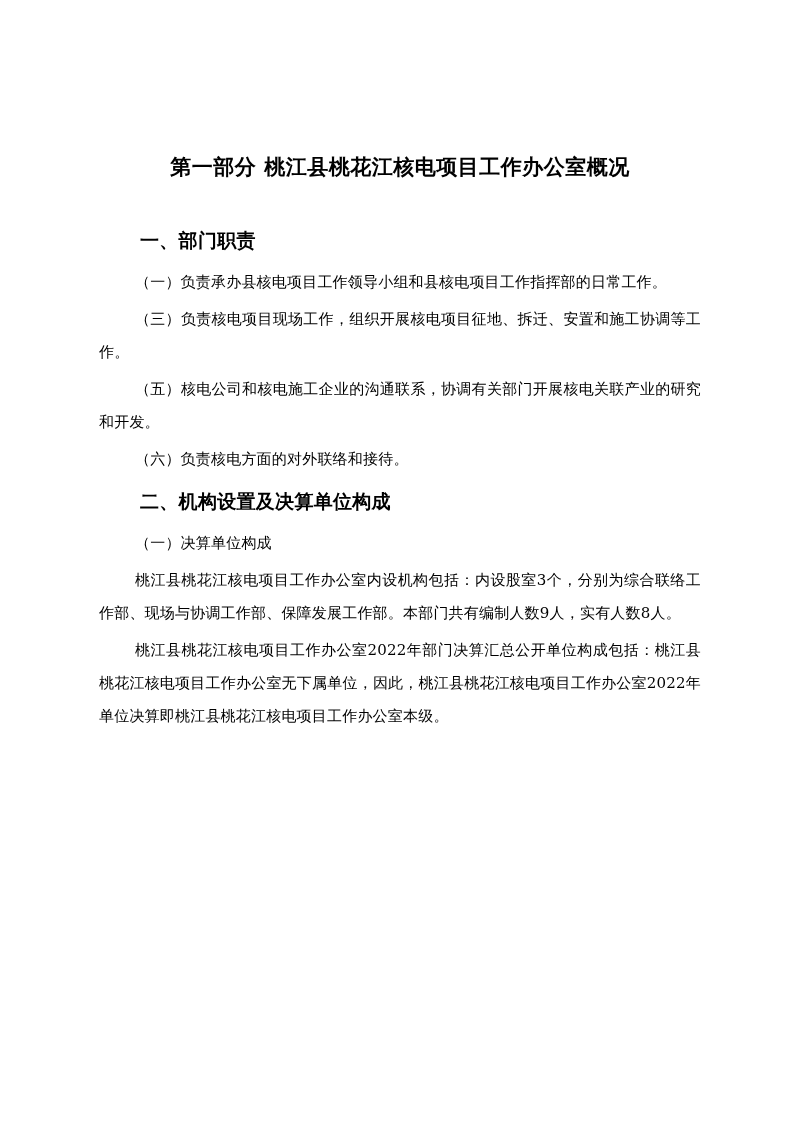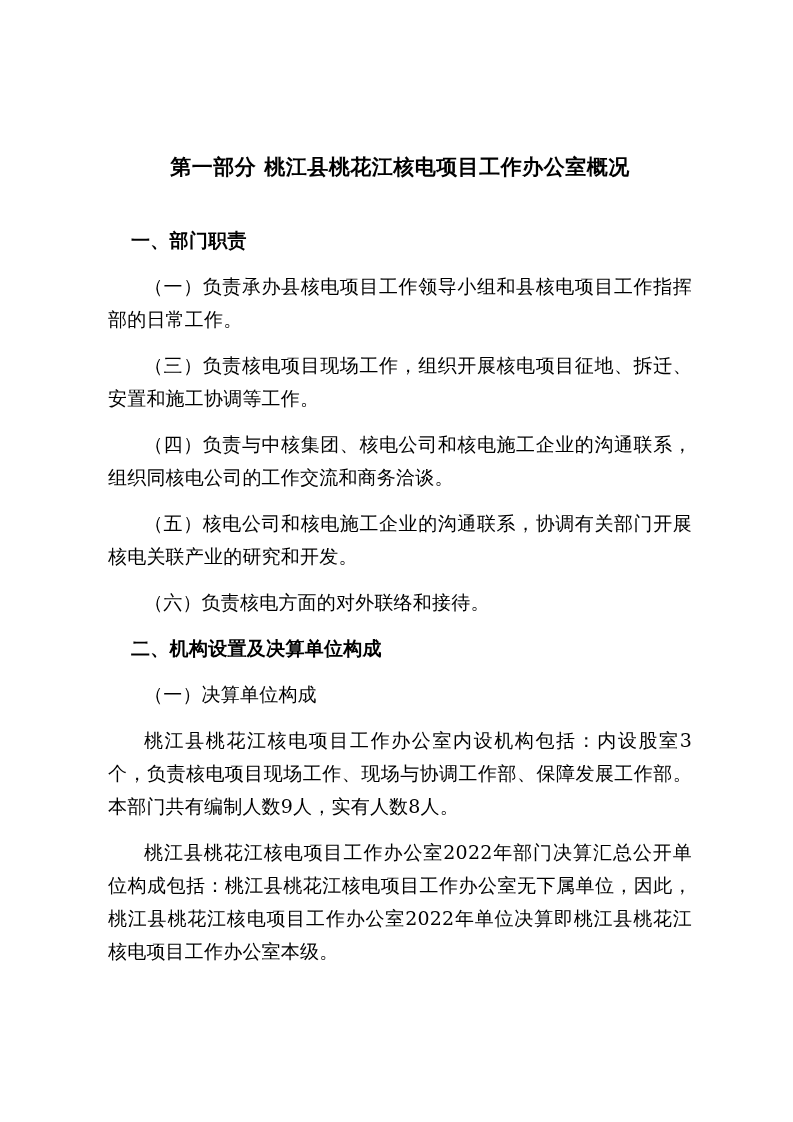--- a/index.html
+++ b/index.html
@@ -38,43 +38,42 @@
     letter-spacing: 0.5px;
     margin: 0 0 40px 0;
     white-space: nowrap;
   }
   .heading {
     font-family: "DejaVu Sans", "Liberation Sans", sans-serif;
     font-weight: bold;
     font-size: 19px;
     line-height: 33px;
     text-indent: 36px;
-    margin: 0;
+    margin: 9px;
     letter-spacing: 0.3px;
   }
   .para {
-    font-size: 19px;
+    font-size: 15px;
     line-height: 33px;
     text-indent: 36px;
-    margin: 13px;
+    margin: 4px;
     text-align: justify;
     text-justify: inter-ideograph;
     letter-spacing: 0.2px;
   }
 </style>
 </head>
 <body>
 
 <div class="page">
   <div class="content">
     <h1 class="doc-title">第一部分 桃江县桃花江核电项目工作办公室概况</h1>
     <div class="heading">一、部门职责</div>
     <p class="para">（一）负责承办县核电项目工作领导小组和县核电项目工作指挥部的日常工作。</p>
     <p class="para">（三）负责核电项目现场工作，组织开展核电项目征地、拆迁、安置和施工协调等工作。</p>
-    <p class="para">（四）负责与中核集团、核电公司和核电施工企业的沟通联系，组织同核电公司的工作交流和商务洽谈。</p>
     <p class="para">（五）核电公司和核电施工企业的沟通联系，协调有关部门开展核电关联产业的研究和开发。</p>
     <p class="para">（六）负责核电方面的对外联络和接待。</p>
     <div class="heading">二、机构设置及决算单位构成</div>
     <p class="para">（一）决算单位构成</p>
-    <p class="para">桃江县桃花江核电项目工作办公室内设机构包括：内设股室3个，负责核电项目现场工作、现场与协调工作部、保障发展工作部。本部门共有编制人数9人，实有人数8人。</p>
+    <p class="para">桃江县桃花江核电项目工作办公室内设机构包括：内设股室3个，分别为综合联络工作部、现场与协调工作部、保障发展工作部。本部门共有编制人数9人，实有人数8人。</p>
     <p class="para">桃江县桃花江核电项目工作办公室2022年部门决算汇总公开单位构成包括：桃江县桃花江核电项目工作办公室无下属单位，因此，桃江县桃花江核电项目工作办公室2022年单位决算即桃江县桃花江核电项目工作办公室本级。</p>
   </div>
 </div>
 
 </body></html>

